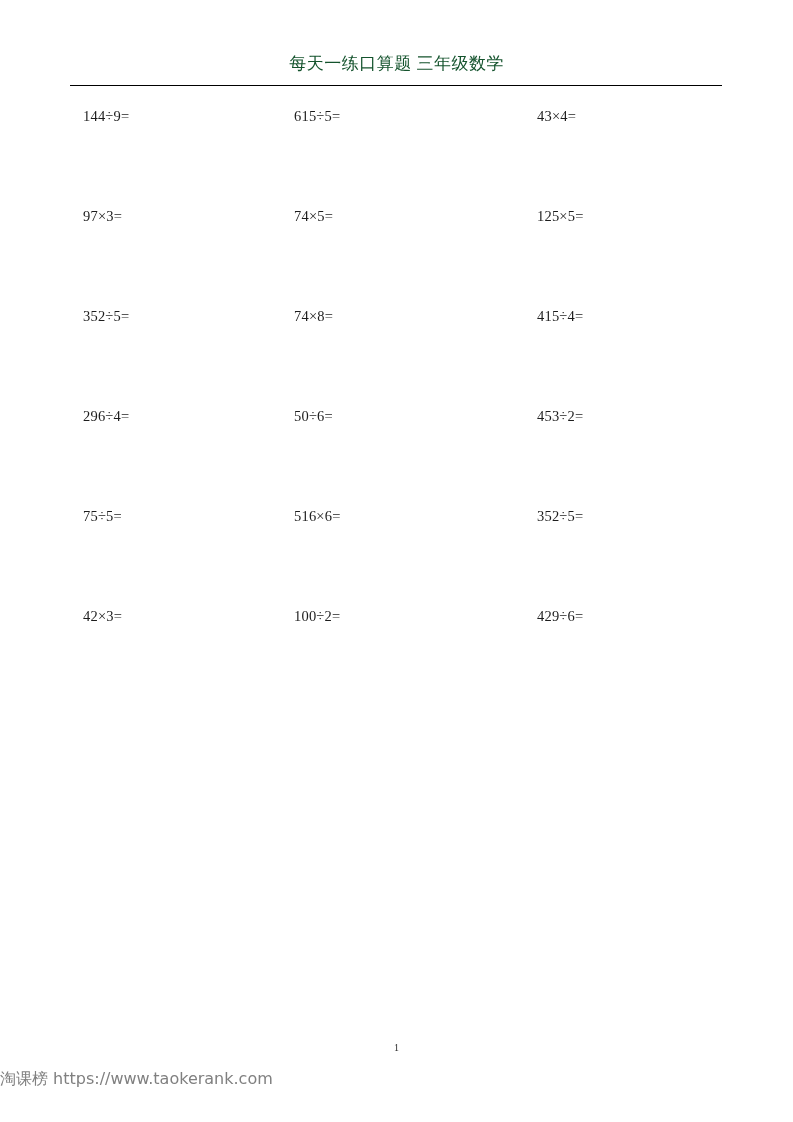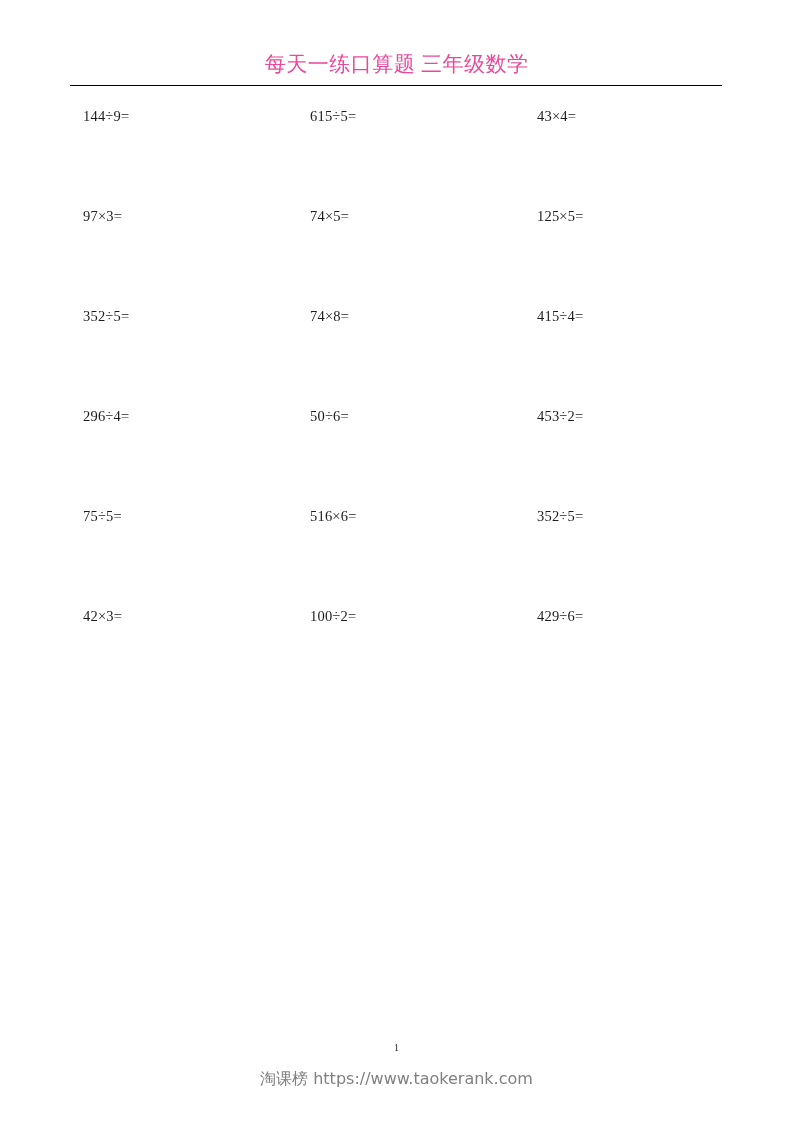--- a/index.html
+++ b/index.html
@@ -27,24 +27,24 @@
   
   .header {
     position: absolute;
     left: 0;
     top: 52px;
     width: 793px;
     text-align: center;
   }
   .doc-title {
     font-family: "Liberation Serif", "DejaVu Serif", serif;
-    font-size: 21px;
+    font-size: 17px;
     line-height: 24px;
     letter-spacing: 0.5px;
-    color: #ec4899;
+    color: #14532d;
     white-space: pre;
   }
   .header-rule {
     position: absolute;
     left: 70px;
     top: 85px;
     width: 652px;
     height: 0;
     border-top: 1.3px solid #000000;
   }
@@ -64,40 +64,40 @@
   .prob-cell {
     position: absolute;
     top: 0;
     font-size: 14.5px;
     line-height: 22px;
     color: #1d1d1d;
     white-space: pre;
     letter-spacing: 0.2px;
   }
   .col-1 { left: 83px; }
-  .col-2 { left: 310px; }
+  .col-2 { left: 294px; }
   .col-3 { left: 537px; }
 
   
   .page-number {
     position: absolute;
     left: 0;
     top: 1041px;
     width: 793px;
     text-align: center;
     font-size: 10px;
     line-height: 14px;
     color: #2b2b2b;
   }
   .watermark {
     position: absolute;
     left: 0;
     top: 1068px;
     width: 793px;
-    text-align: center;
+    text-align: left;
     font-family: "DejaVu Sans", "Liberation Sans", sans-serif;
     font-size: 16px;
     line-height: 22px;
     color: #808080;
     white-space: pre;
   }
 </style>
 </head>
 <body>
 

